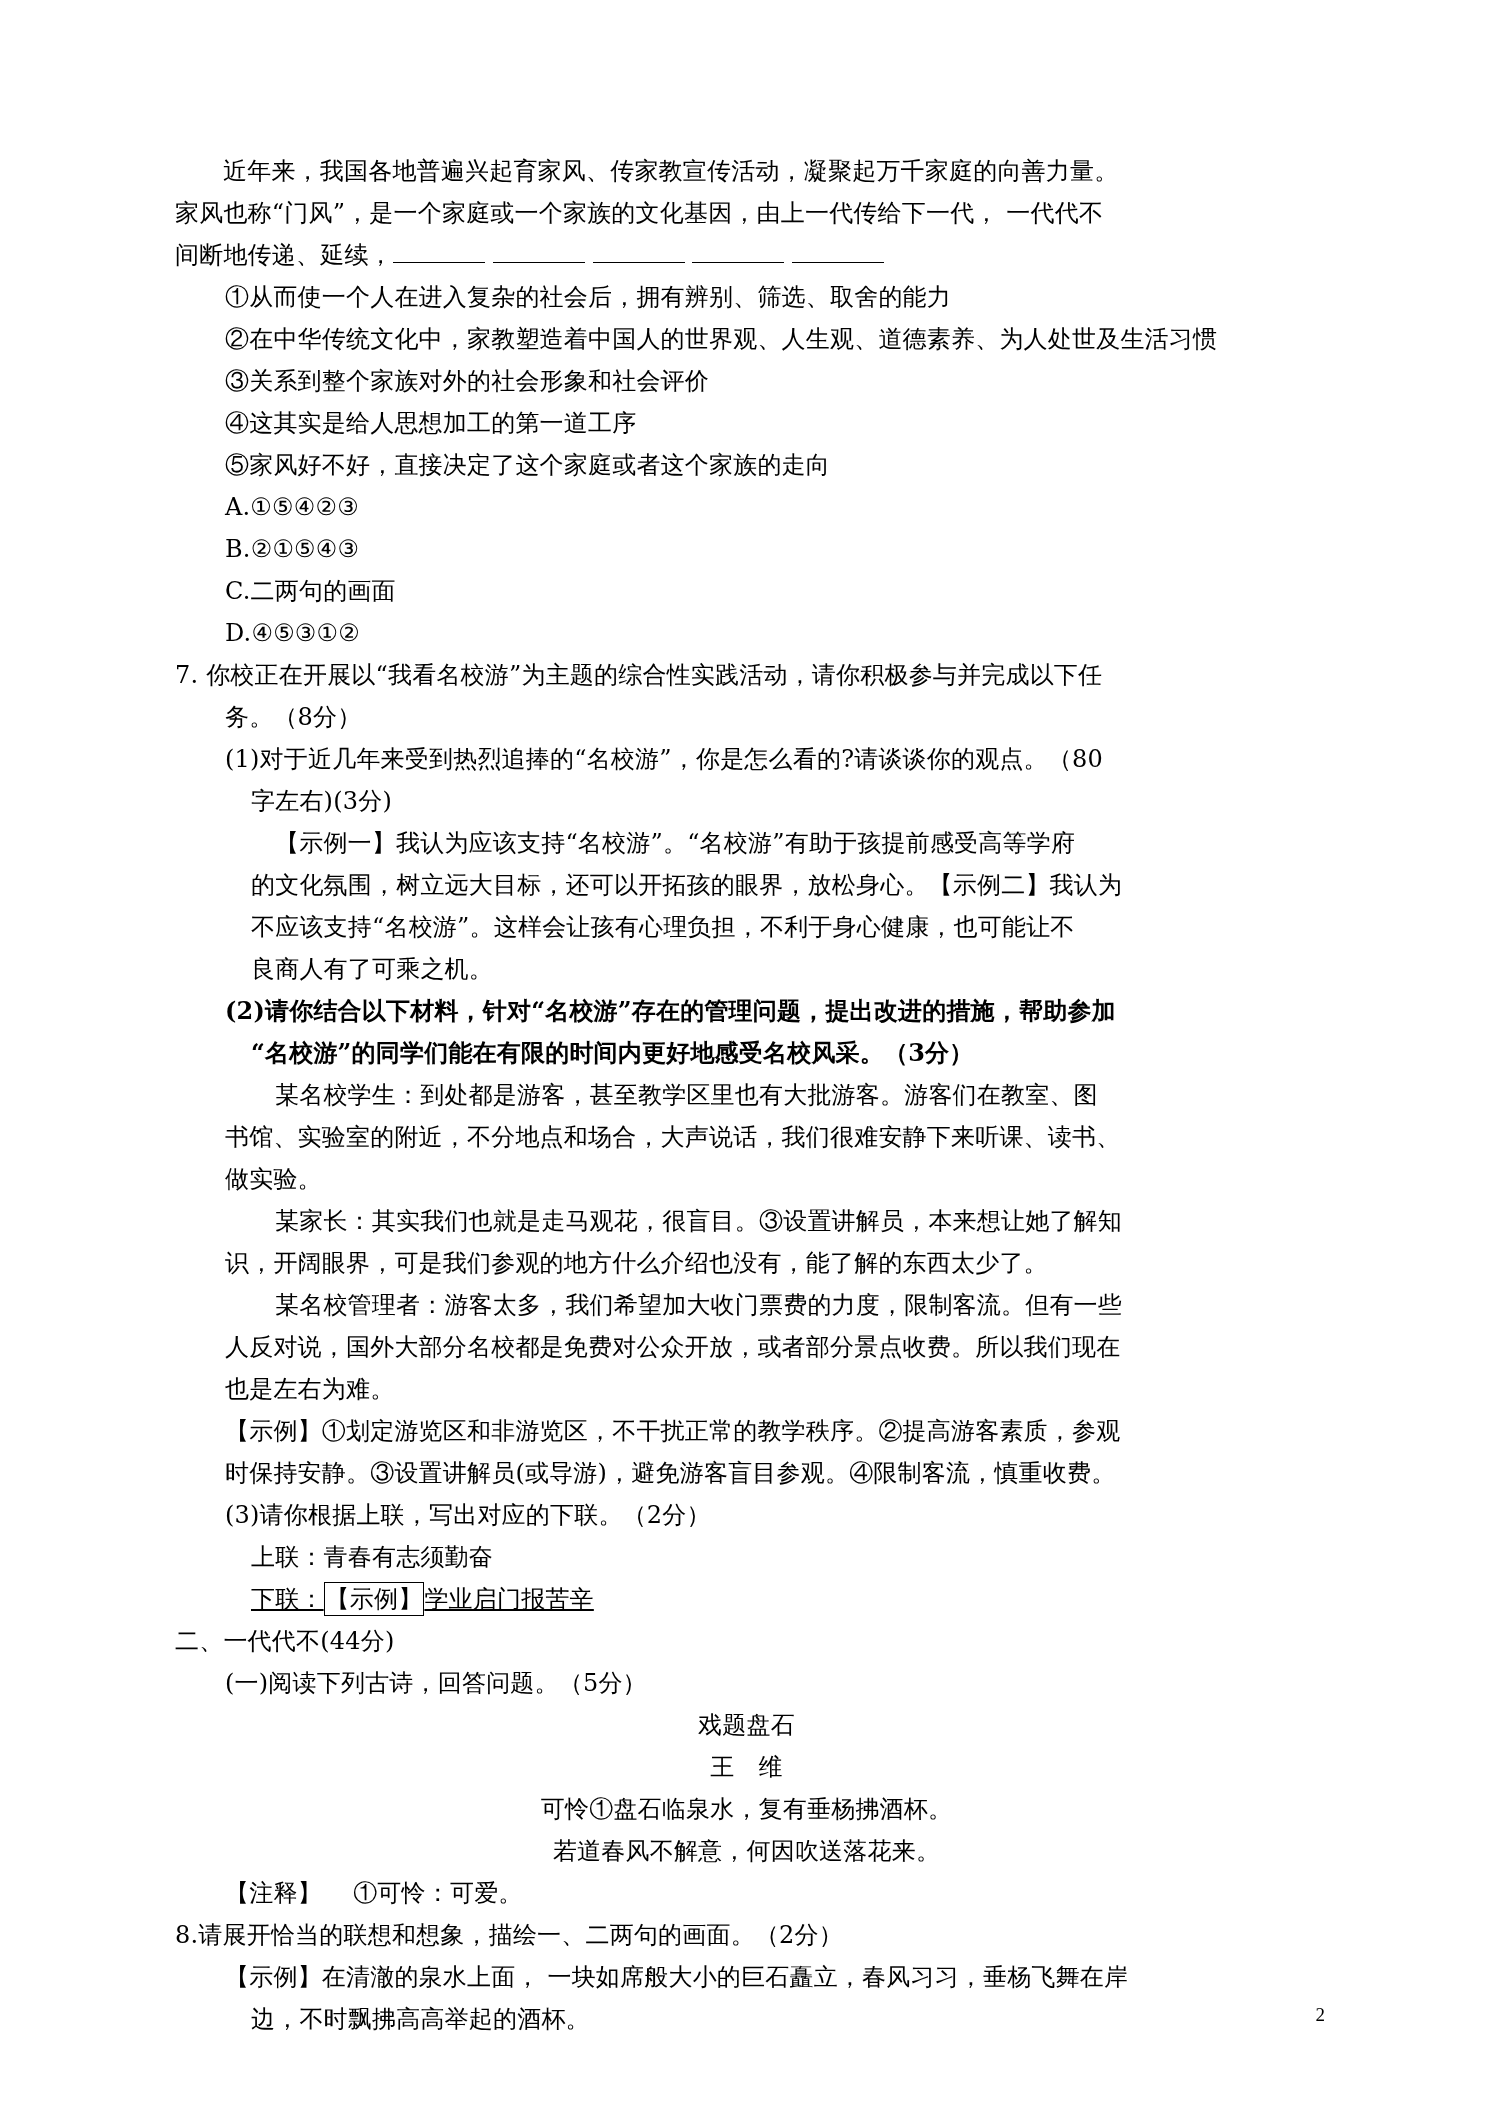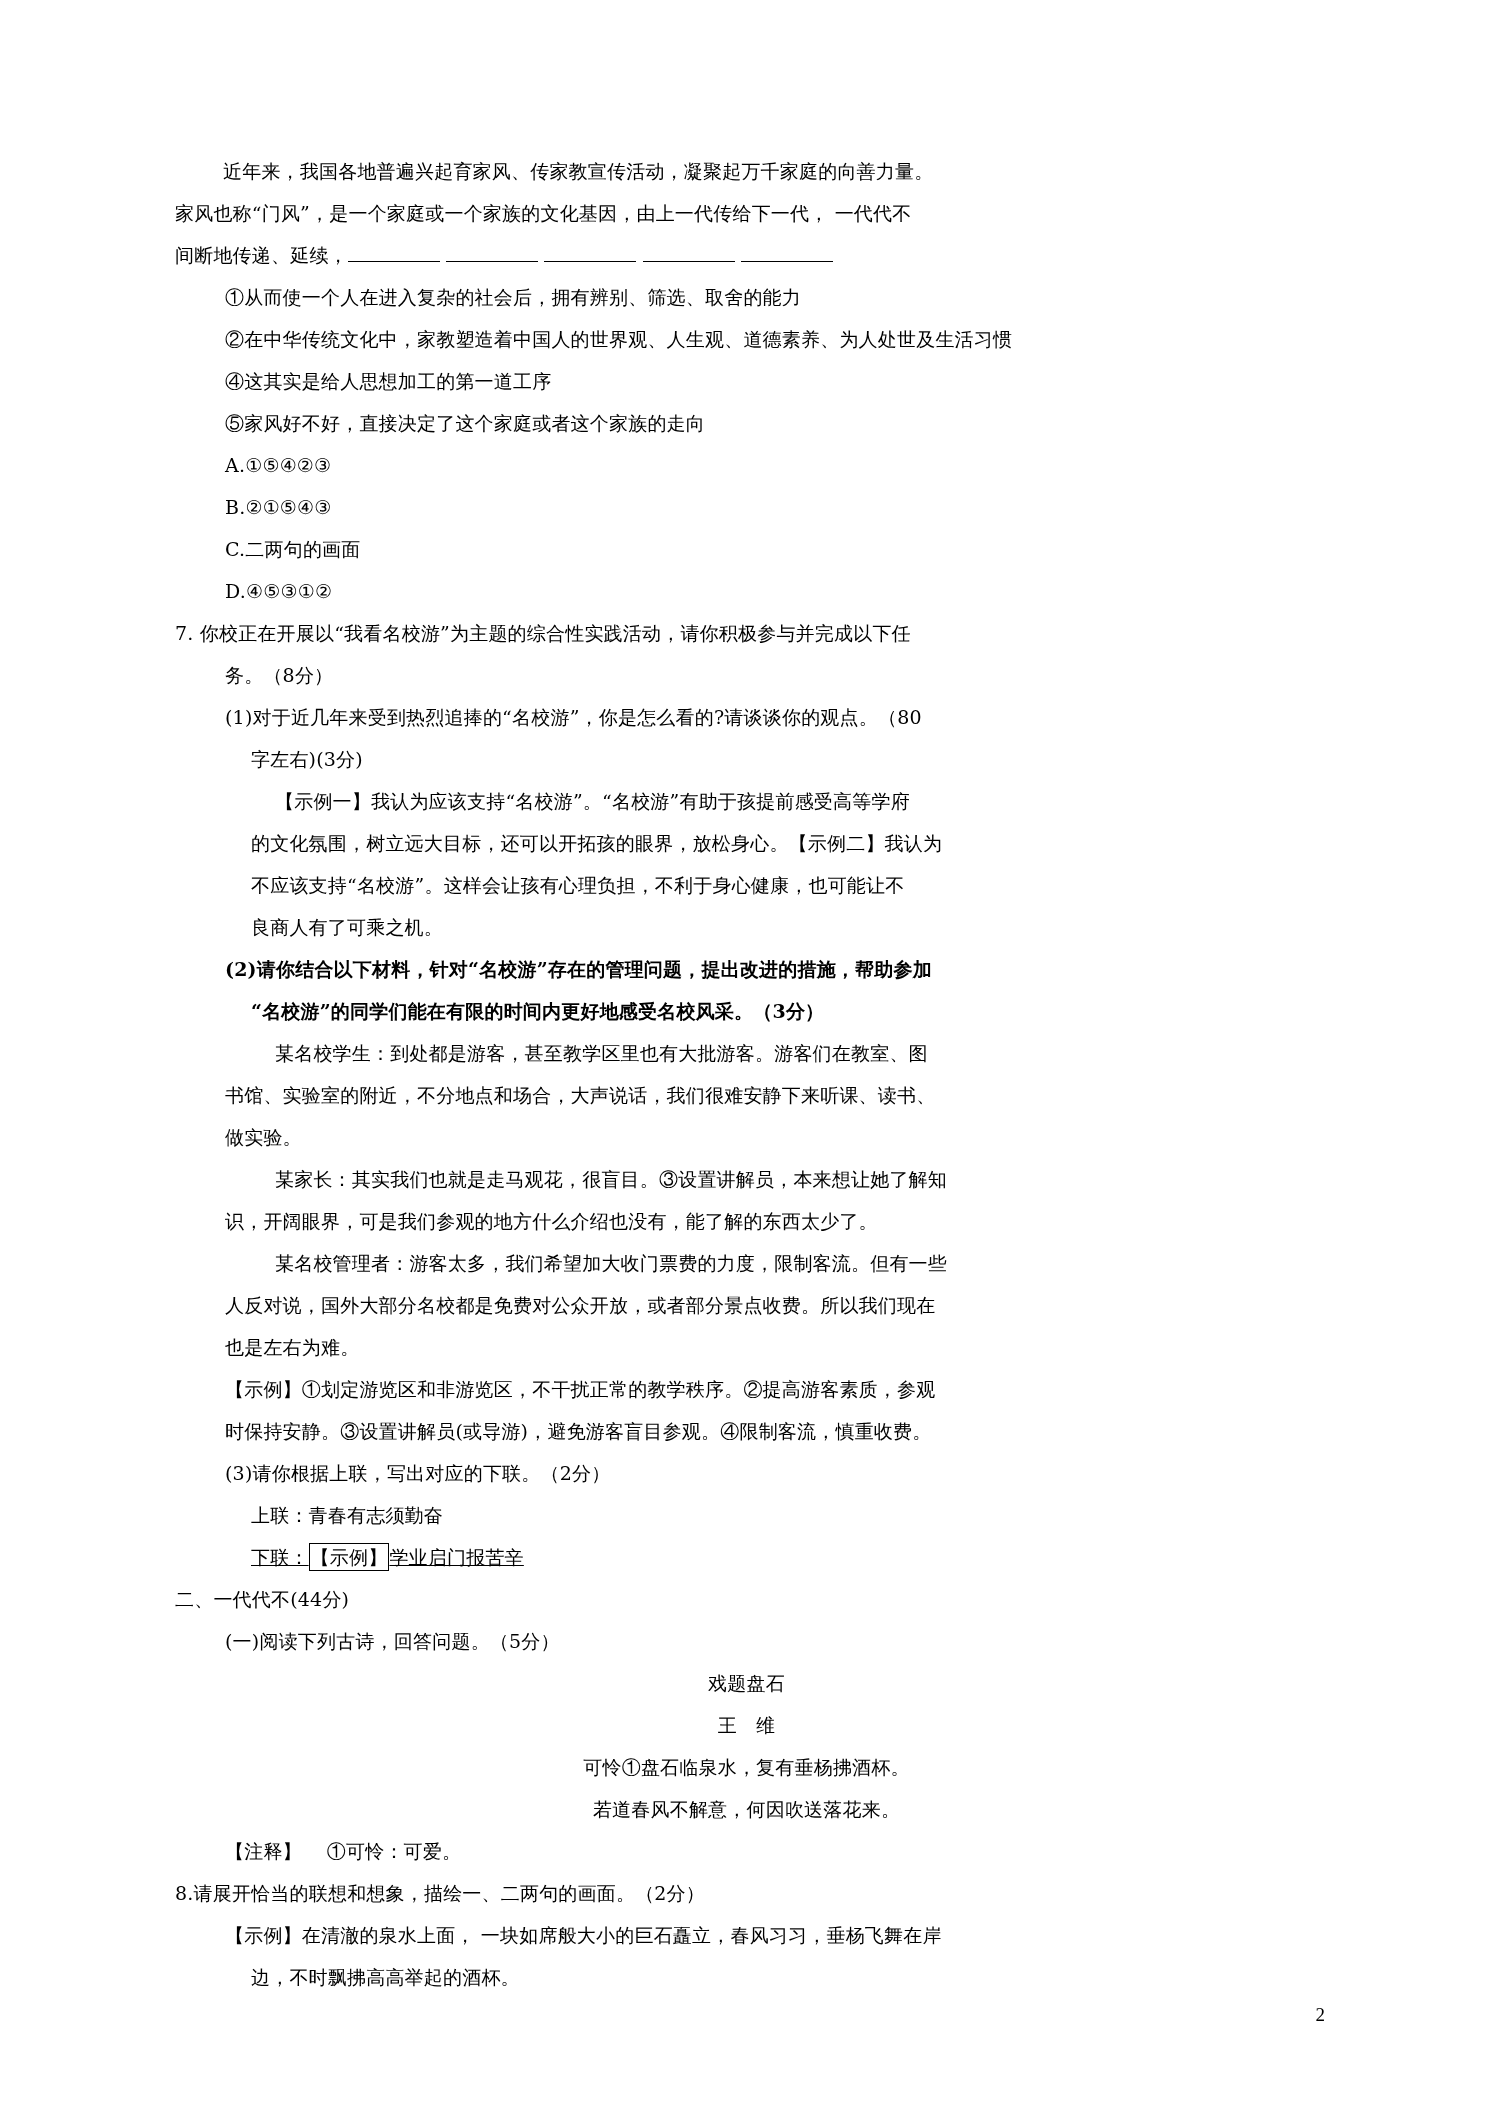--- a/index.html
+++ b/index.html
@@ -16,21 +16,21 @@
     overflow: hidden;
   }
   .page {
     position: relative;
     width: 1493px;
     height: 2112px;
     box-sizing: border-box;
     padding: 150px 175px 0 175px;
   }
   .doc {
-    font-size: 19px;
+    font-size: 24px;
     line-height: 42px;
     letter-spacing: 0.2px;
   }
   p {
     margin: 0;
   }
   .indent-2 { text-indent: 48px; }
   .pl-2 { padding-left: 50px; }
   .pl-3 { padding-left: 76px; }
   .hang-item { padding-left: 76px; text-indent: -26px; }
@@ -68,20 +68,21 @@
   <div class="doc">
 
     <p class="indent-2">近年来，我国各地普遍兴起育家风、传家教宣传活动，凝聚起万千家庭的向善力量。</p>
     <p>家风也称“门风”，是一个家庭或一个家族的文化基因，由上一代传给下一代， 一代代不</p>
     <p>
       <span>间断地传递、延续，</span><span class="blankline" style="width:92px"></span>&nbsp;<span class="blankline" style="width:92px"></span>&nbsp;<span class="blankline" style="width:92px"></span>&nbsp;<span class="blankline" style="width:92px"></span>&nbsp;<span class="blankline" style="width:92px"></span>
     </p>
 
     <p class="hang-item">①从而使一个人在进入复杂的社会后，拥有辨别、筛选、取舍的能力</p>
     <p class="hang-item">②在中华传统文化中，家教塑造着中国人的世界观、人生观、道德素养、为人处世及生活习惯</p>
+    <p class="hang-item">③关系到整个家族对外的社会形象和社会评价</p>
     <p class="hang-item">④这其实是给人思想加工的第一道工序</p>
     <p class="hang-item">⑤家风好不好，直接决定了这个家庭或者这个家族的走向</p>
 
     <div class="opt-row">
       <span class="opt-a">A.①⑤④②③</span>
       <span>B.②①⑤④③</span>
     </div>
     <div class="opt-row">
       <span class="opt-a">C.二两句的画面</span>
       <span>D.④⑤③①②</span>

